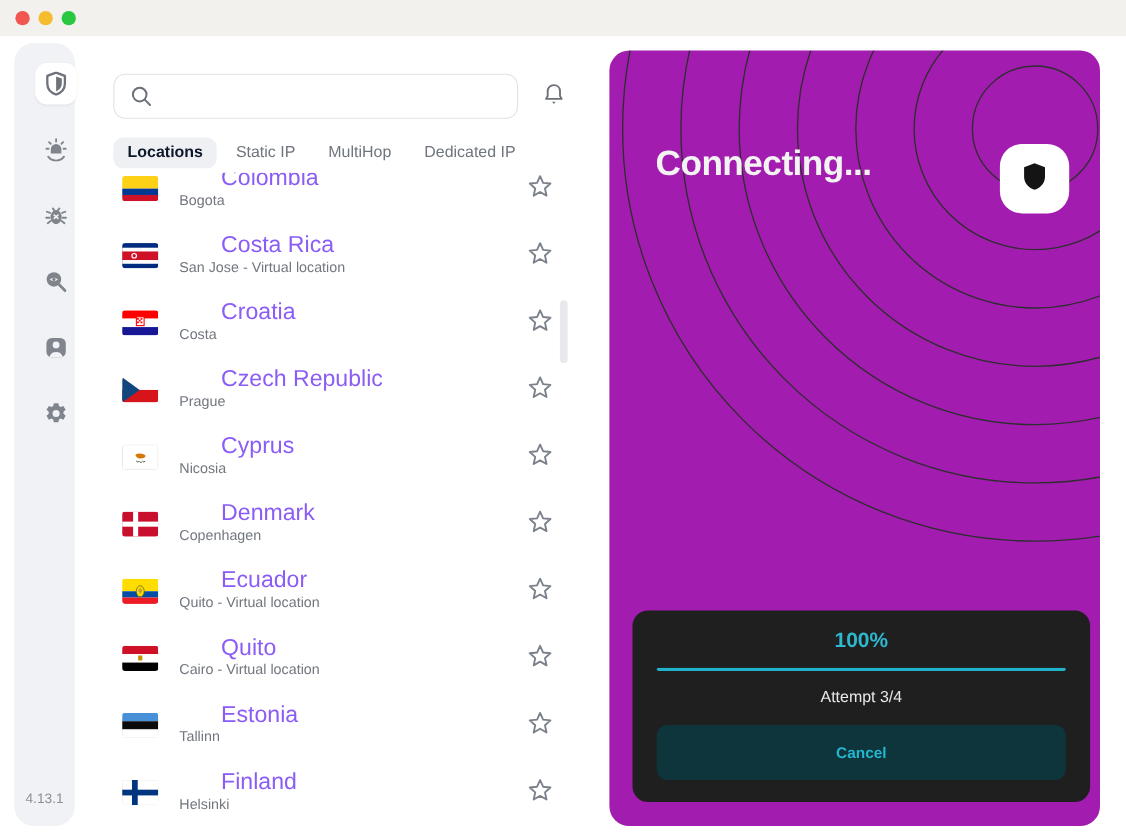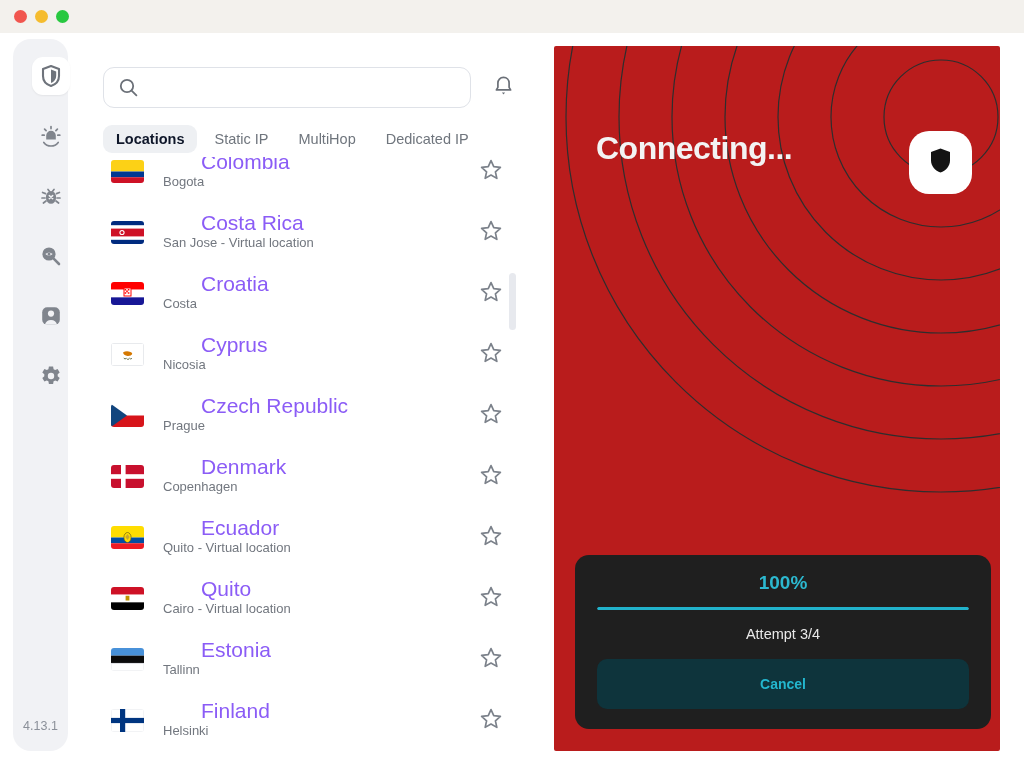--- a/index.html
+++ b/index.html
@@ -120,22 +120,22 @@
     position: absolute; top: 273px; left: 509px;
     width: 7px; height: 57px;
     border-radius: 4px;
     background: #e7e9ee;
   }
 
   
   .panel {
     position: absolute; top: 46px; left: 554px;
     width: 446px; height: 705px;
-    background: #b91c1c;
-    border-radius: 2px;
+    background: #a21caf;
+    border-radius: 18px;
     overflow: hidden;
   }
   .rings { position: absolute; top: 0; left: 0; width: 458px; height: 705px; }
   .status-title {
     position: absolute; top: 84px; left: 42px;
     font-size: 32px; font-weight: bold;
     color: #f3f3f3; letter-spacing: -.5px;
   }
   .badge {
     position: absolute; top: 85px; left: 355px;
@@ -324,44 +324,44 @@
             <div class="country">Croatia</div>
             <div class="city">Costa</div>
           </div>
           <div class="star"><svg width="24" height="24" viewBox="0 0 24 24">
               <path d="M12 2.6 l2.75 6.1 6.65 .66 -4.98 4.47 1.42 6.54 -5.84 -3.37 -5.84 3.37 1.42 -6.54 -4.98 -4.47 6.65 -.66 z" fill="none" stroke="#7b818a" stroke-width="1.7" stroke-linejoin="round"></path>
             </svg></div>
         </div>
         <div class="row">
           <div class="flag">
             <svg viewBox="0 0 33 23">
+              <rect width="33" height="11.5" fill="#fff"></rect>
+              <rect y="11.5" width="33" height="11.5" fill="#d7141a"></rect>
+              <path d="M0 0 L16 11.5 L0 23 Z" fill="#11457e"></path>
+            </svg>
+          </div>
+          <div class="row-texts">
+            <div class="country">Czech Republic</div>
+            <div class="city">Prague</div>
+          </div>
+          <div class="star"><svg width="24" height="24" viewBox="0 0 24 24">
+              <path d="M12 2.6 l2.75 6.1 6.65 .66 -4.98 4.47 1.42 6.54 -5.84 -3.37 -5.84 3.37 1.42 -6.54 -4.98 -4.47 6.65 -.66 z" fill="none" stroke="#7b818a" stroke-width="1.7" stroke-linejoin="round"></path>
+            </svg></div>
+        </div>
+        <div class="row">
+          <div class="flag">
+            <svg viewBox="0 0 33 23">
               <rect width="33" height="23" fill="#fff" stroke="#dfe1e6" stroke-width="1.4"></rect>
               <path d="M12 9.5 q3 -2.2 7.5 -.6 q2.4 .9 1.6 2.4 q-1 1.8 -4.6 1.6 q-3.5 -.2 -4.5 -3.4 z" fill="#d57800"></path>
               <path d="M13 15.4 q.9 1.2 2 .3 M15.8 15.8 q.8 1.3 2 .4 M18.6 15.4 q.9 1.2 2 .3" stroke="#4e5b31" stroke-width=".9" fill="none" stroke-linecap="round"></path>
             </svg>
           </div>
           <div class="row-texts">
             <div class="country">Cyprus</div>
             <div class="city">Nicosia</div>
-          </div>
-          <div class="star"><svg width="24" height="24" viewBox="0 0 24 24">
-              <path d="M12 2.6 l2.75 6.1 6.65 .66 -4.98 4.47 1.42 6.54 -5.84 -3.37 -5.84 3.37 1.42 -6.54 -4.98 -4.47 6.65 -.66 z" fill="none" stroke="#7b818a" stroke-width="1.7" stroke-linejoin="round"></path>
-            </svg></div>
-        </div>
-        <div class="row">
-          <div class="flag">
-            <svg viewBox="0 0 33 23">
-              <rect width="33" height="11.5" fill="#fff"></rect>
-              <rect y="11.5" width="33" height="11.5" fill="#d7141a"></rect>
-              <path d="M0 0 L16 11.5 L0 23 Z" fill="#11457e"></path>
-            </svg>
-          </div>
-          <div class="row-texts">
-            <div class="country">Czech Republic</div>
-            <div class="city">Prague</div>
           </div>
           <div class="star"><svg width="24" height="24" viewBox="0 0 24 24">
               <path d="M12 2.6 l2.75 6.1 6.65 .66 -4.98 4.47 1.42 6.54 -5.84 -3.37 -5.84 3.37 1.42 -6.54 -4.98 -4.47 6.65 -.66 z" fill="none" stroke="#7b818a" stroke-width="1.7" stroke-linejoin="round"></path>
             </svg></div>
         </div>
         <div class="row">
           <div class="flag">
             <svg viewBox="0 0 33 23">
               <rect width="33" height="23" fill="#c8102e"></rect>
               <rect x="10" width="4.6" height="23" fill="#fff"></rect>

